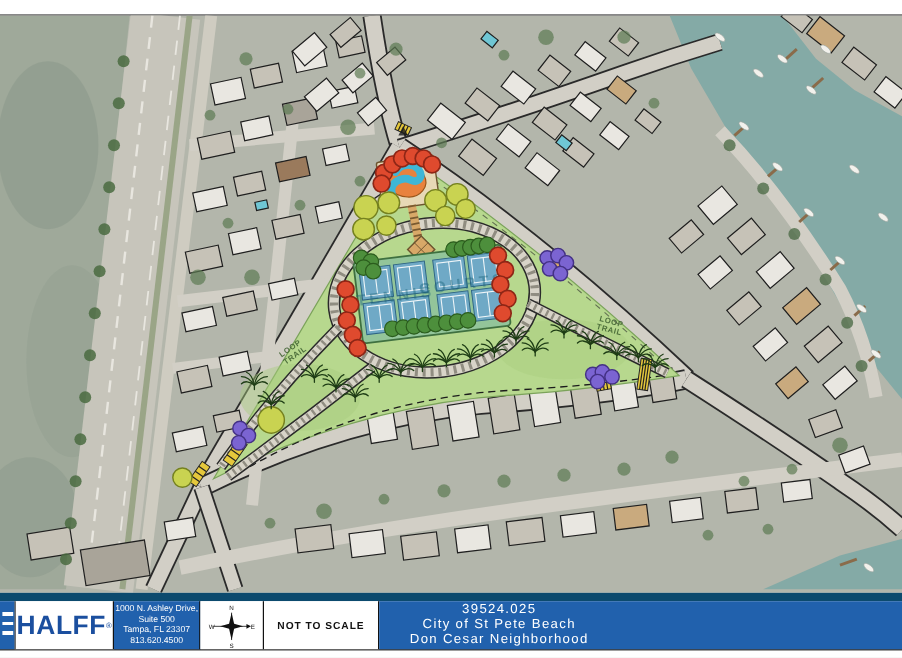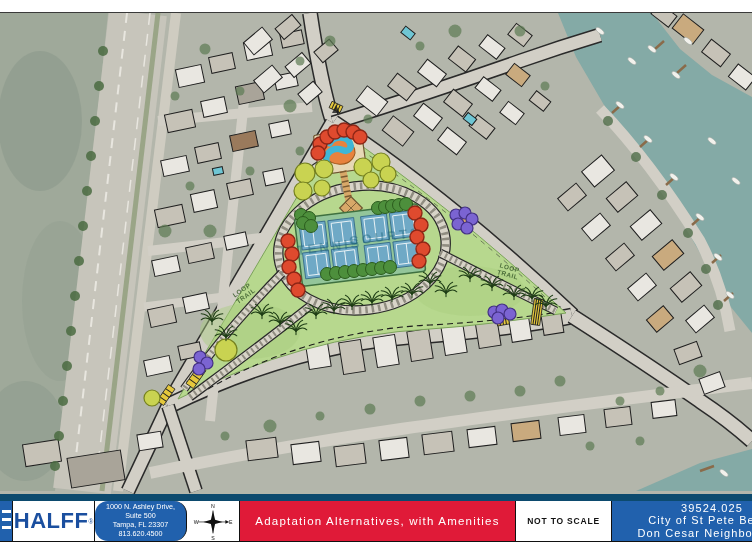--- a/index.html
+++ b/index.html
@@ -11,22 +11,22 @@
   
   .title-bar{position:absolute;left:0;top:494px;width:752px;height:40px;display:flex;
              border-top:7px solid #0c4a6e;border-bottom:1px solid #111;background:#fff;}
   .seg{height:100%;box-sizing:border-box;border-right:1px solid #111;overflow:hidden;}
   .logo-chip{width:12px;background:var(--panel-blue);position:relative;border-right:none;}
   .logo-chip .stripes{position:absolute;left:2px;right:1px;top:9px;height:22px;
       background:repeating-linear-gradient(180deg,#fff 0 3px,var(--panel-blue) 3px 8px);}
   .halff-box{width:83px;display:flex;align-items:center;justify-content:center;background:#fff;border-left:1px solid #111;}
   .halff-name{color:var(--halff-blue);font-weight:bold;font-size:22px;letter-spacing:.5px;line-height:1;}
   .halff-reg{color:var(--halff-blue);font-size:6.5px;vertical-align:14px;}
-  .addr-box{width:92px;background:var(--panel-blue);color:#fff;display:flex;flex-direction:column;
-            align-items:center;justify-content:center;text-align:center;font-size:7.2px;line-height:8.8px;border-radius:13px;}
+  .addr-box{width:72px;background:var(--panel-blue);color:#fff;display:flex;flex-direction:column;
+            align-items:center;justify-content:center;text-align:center;font-size:7.2px;line-height:8.8px;}
   .compass-box{width:53px;background:#fff;display:flex;align-items:center;justify-content:center;}
   .compass-box text{font:5.5px "Liberation Sans",sans-serif;fill:#111;}
   .red-box{width:276px;background:var(--title-red);color:#fff;display:flex;align-items:center;justify-content:center;
            font-size:11.5px;letter-spacing:1.2px;white-space:nowrap;}
   .nts-box{width:96px;background:#fff;display:flex;align-items:center;justify-content:center;
            font-size:8.5px;font-weight:bold;letter-spacing:.8px;color:#111;white-space:nowrap;}
   .proj-box{flex:1 1 auto;background:var(--panel-blue);color:#fff;border-right:none;position:relative;}
   .proj-inner{position:absolute;left:0;top:1px;width:200px;text-align:center;font-size:11px;
               line-height:12.4px;letter-spacing:1.1px;white-space:nowrap;}
 
@@ -497,23 +497,20 @@
         <line x1="5" y1="22" x2="35" y2="22" stroke="#111" stroke-width=".7"></line>
         <path d="M34,20 L38,22 L34,24 Z" fill="#111"></path>
         <line x1="21" y1="10" x2="21" y2="34" stroke="#111" stroke-width=".7"></line>
         <path d="M21,10 L23.2,19.8 L31,22 L23.2,24.2 L21,34 L18.8,24.2 L11,22 L18.8,19.8 Z" fill="#111"></path>
         <text x="21" y="7.5" text-anchor="middle">N</text>
         <text x="21" y="41" text-anchor="middle">S</text>
         <text x="3.5" y="24" text-anchor="middle">W</text>
         <text x="39.5" y="24" text-anchor="middle">E</text>
       </svg>
     </div>
-    <div class="seg red-box">
-      <span>Adaptation Alternatives, with Amenities</span>
-    </div>
     <div class="seg nts-box">
       <span>NOT TO SCALE</span>
     </div>
     <div class="seg proj-box">
       <div class="proj-inner">
         <div>39524.025</div>
         <div>City of St Pete Beach</div>
         <div>Don Cesar Neighborhood</div>
       </div>
     </div>

